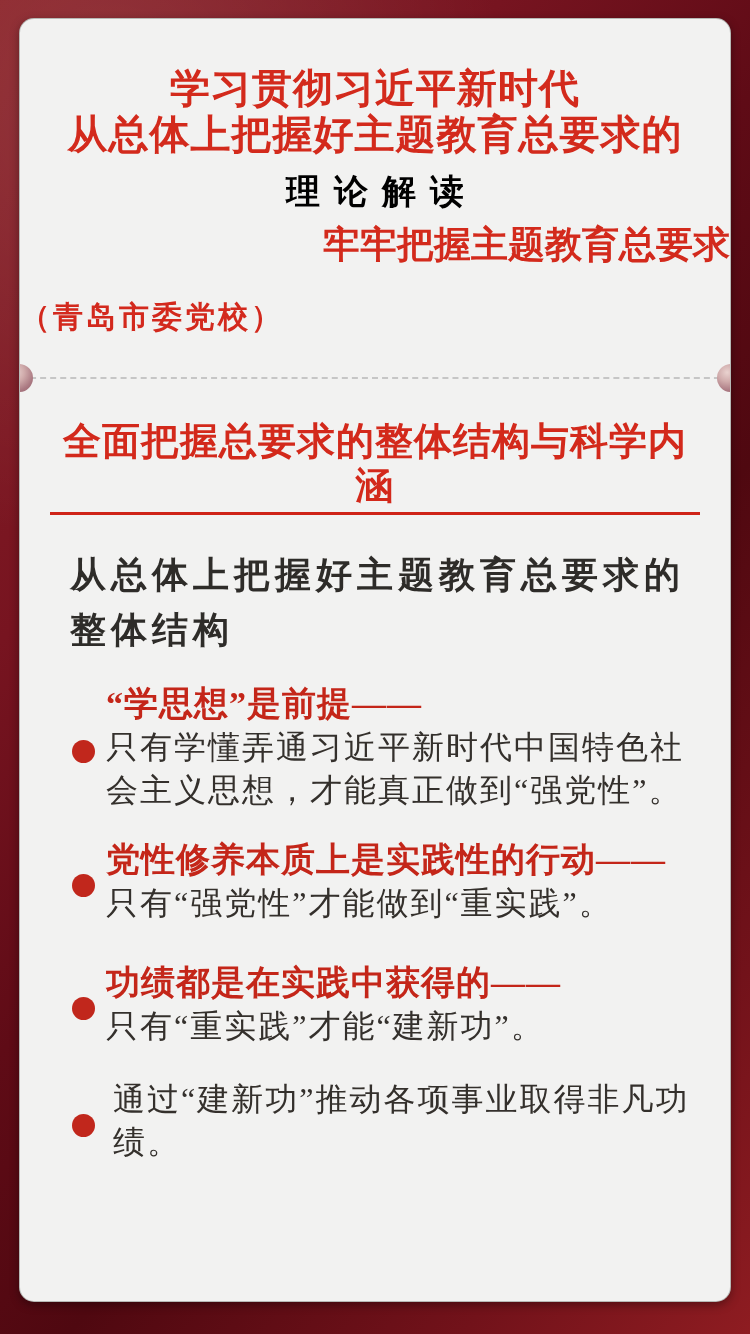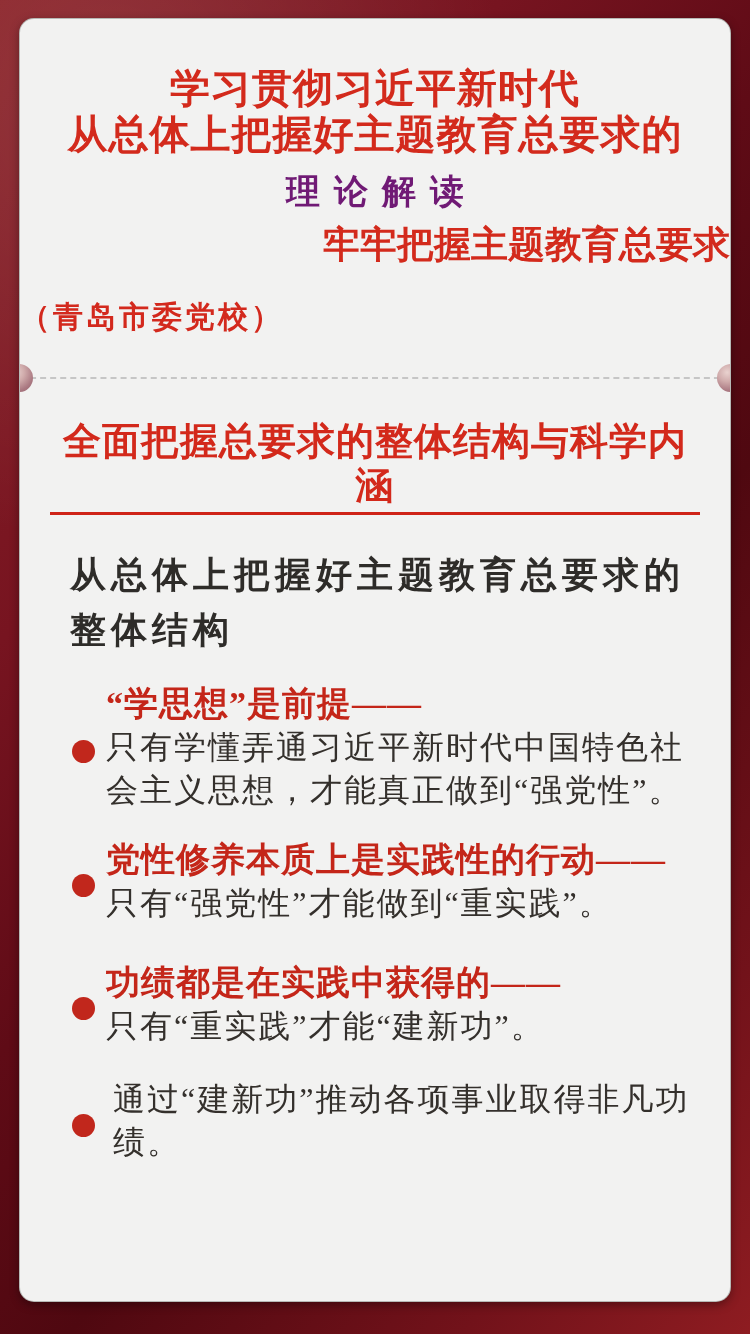--- a/index.html
+++ b/index.html
@@ -31,21 +31,21 @@
     letter-spacing:1px;
     color:#d32a1c;
   }
   .subtitle{
     margin-top:14px;
     text-align:center;
     font-size:34px;line-height:40px;
     font-weight:700;
     letter-spacing:14px;
     text-indent:14px;
-    color:#701a75;
+    color:#000000;
   }
   .lecture-title{
     margin-top:12px;
     text-align:right;
     font-size:37px;line-height:44px;
     font-weight:800;
     color:#d32a1c;
   }
   .author{
     margin-top:8px;

